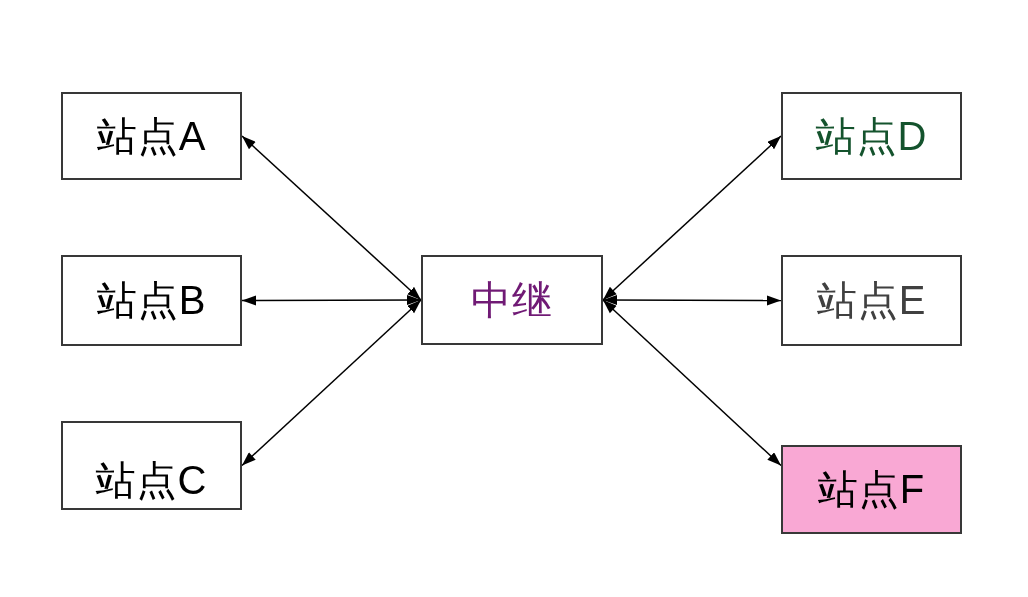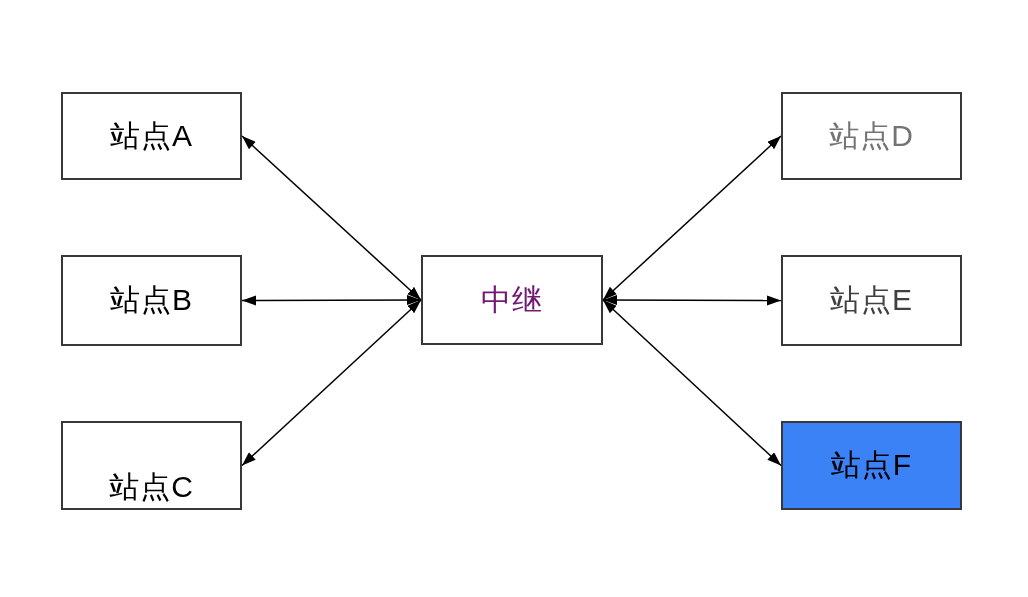--- a/index.html
+++ b/index.html
@@ -25,21 +25,21 @@
   .node {
     position: absolute;
     box-sizing: border-box;
     border: 2px solid #383838;
     background: #ffffff;
     display: flex;
     align-items: center;
     justify-content: center;
   }
   .node-label {
-    font-size: 30px;
+    font-size: 40px;
     color: #000000;
     letter-spacing: 1px;
     white-space: nowrap;
   }
 </style>
 </head>
 <body>
 
 <div id="canvas">
   <svg id="edges" xmlns="http://www.w3.org/2000/svg">
@@ -67,22 +67,22 @@
       <div class="node" style="left: 61px; top: 255px; width: 181px; height: 91px; border-color: rgb(56, 56, 56); background: rgb(255, 255, 255);">
         <span class="node-label" style="color: rgb(0, 0, 0);">站点B</span>
       </div>
       <div class="node" style="left: 61px; top: 421px; width: 181px; height: 89px; border-color: rgb(56, 56, 56); background: rgb(255, 255, 255); align-items: flex-end;">
         <span class="node-label" style="color: rgb(0, 0, 0);">站点C</span>
       </div>
       <div class="node" style="left: 421px; top: 255px; width: 182px; height: 90px; border-color: rgb(56, 56, 56); background: rgb(255, 255, 255);">
         <span class="node-label" style="color: #701a75;">中继</span>
       </div>
       <div class="node" style="left: 781px; top: 92px; width: 181px; height: 88px; border-color: rgb(56, 56, 56); background: rgb(255, 255, 255);">
-        <span class="node-label" style="color: #737373;">站点D</span>
+        <span class="node-label" style="color: #14532d;">站点D</span>
       </div>
       <div class="node" style="left: 781px; top: 255px; width: 181px; height: 91px; border-color: rgb(56, 56, 56); background: rgb(255, 255, 255);">
         <span class="node-label" style="color: #404040;">站点E</span>
       </div>
-      <div class="node" style="left: 781px; top: 421px; width: 181px; height: 89px; border-color: rgb(56, 56, 56); background: #3b82f6;">
+      <div class="node" style="left: 781px; top: 445px; width: 181px; height: 89px; border-color: rgb(56, 56, 56); background: #f9a8d4;">
         <span class="node-label" style="color: rgb(0, 0, 0);">站点F</span>
       </div>
     </div>
 </div>
 
 </body></html>

